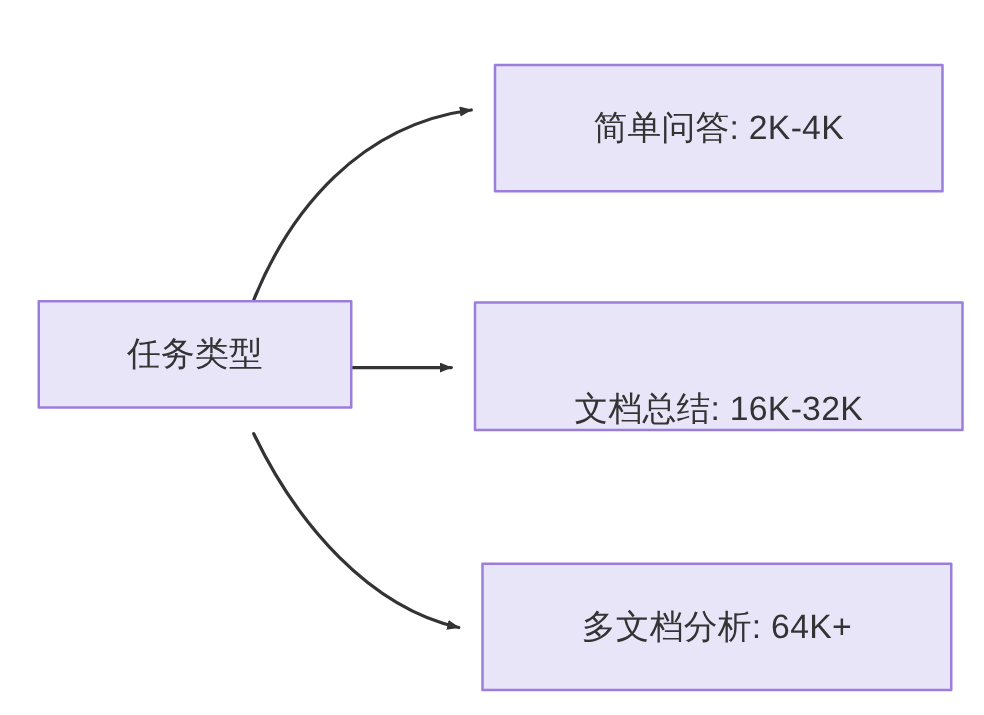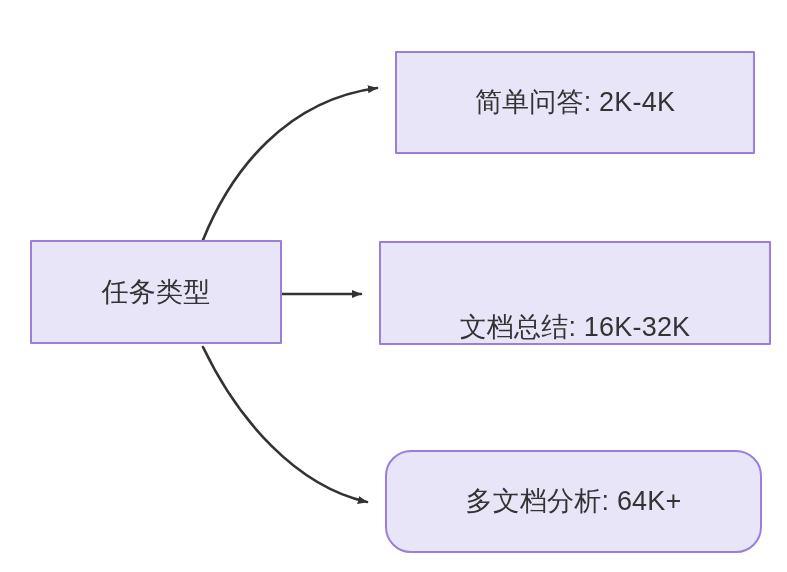--- a/index.html
+++ b/index.html
@@ -40,42 +40,41 @@
     letter-spacing: 0.2px;
     white-space: nowrap;
   }
   .node-label {
     display: block;
   }
   #node-root {
     left: 30px;
     top: 240px;
     width: 252px;
-    height: 104px;
+    height: 87px;
   }
   #node-simple-qa {
     left: 395px;
     top: 31px;
     width: 360px;
     height: 103px;
     margin-top: 20px;
   }
   #node-doc-summary {
     left: 379px;
     top: 241px;
     width: 392px;
     height: 104px;
     align-items: flex-end;
   }
   #node-multi-doc {
     left: 385px;
     top: 450px;
     width: 377px;
     height: 103px;
-    border-radius: 26px;
   }
 </style>
 </head>
 <body>
 
 <div id="canvas">
 
   <svg id="edge-layer" viewBox="0 0 787 572">
     <defs>
       <marker id="arrowhead" markerWidth="10" markerHeight="8" refX="9.2" refY="4" orient="auto" markerUnits="userSpaceOnUse">

